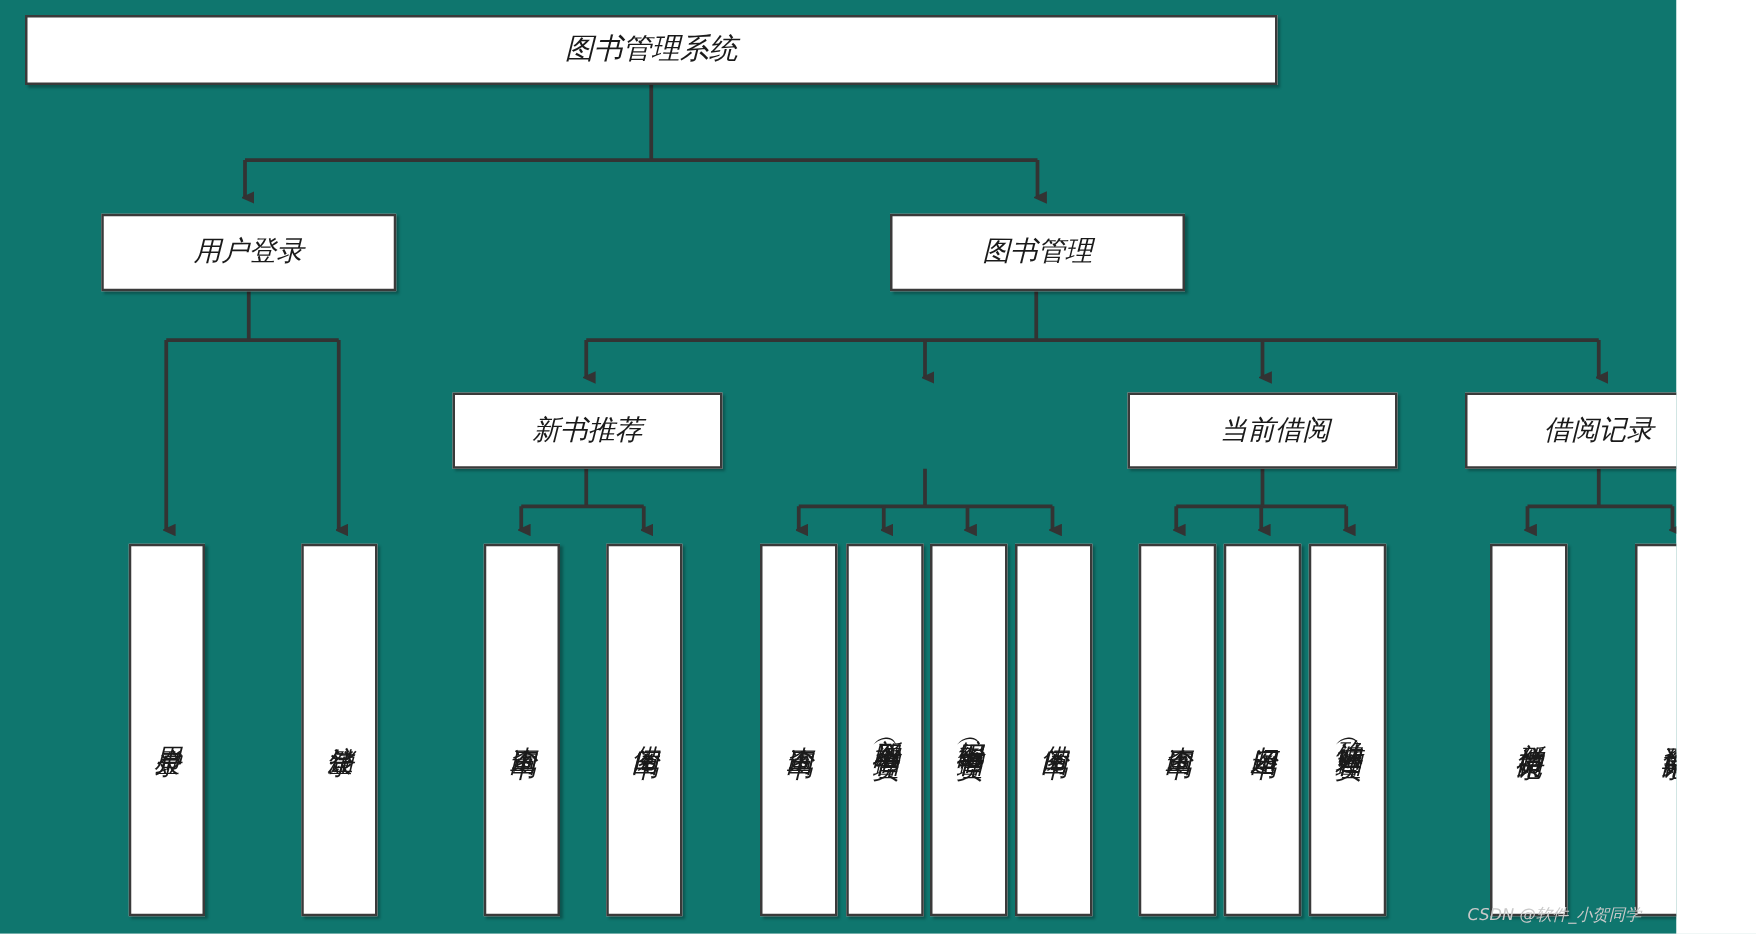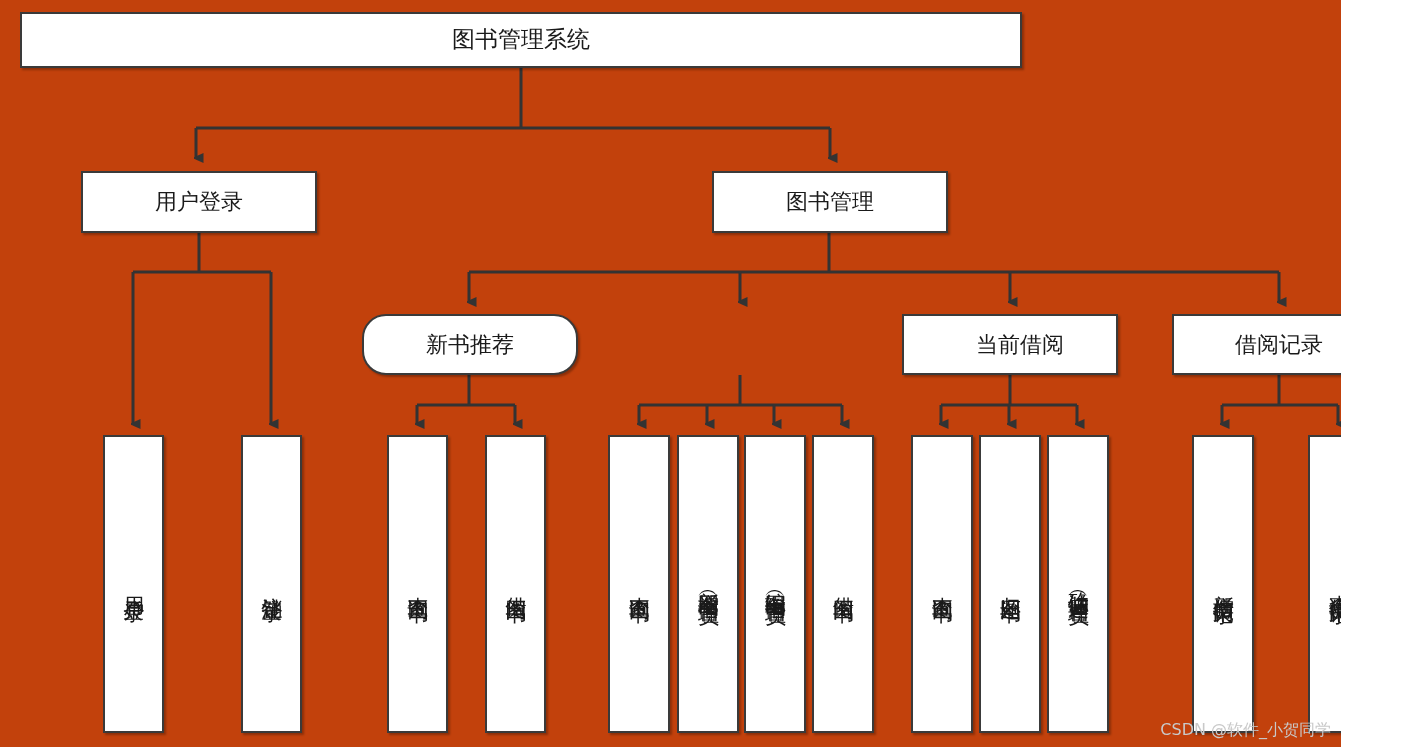--- a/index.html
+++ b/index.html
@@ -7,22 +7,23 @@
     padding: 0;
     background: #ffffff;
   }
   body {
     font-family: "DejaVu Sans", "Liberation Sans", sans-serif;
   }
   #canvas {
     position: relative;
     width: 1341px;
     height: 747px;
-    background: #c2410c;
+    background: #0f766e;
     overflow: hidden;
+    font-style: italic;
   }
   .node {
     position: absolute;
     box-sizing: border-box;
     background: #ffffff;
     border: 2px solid #3a3a3a;
     box-shadow: 2px 2px 2px rgba(0,0,0,0.28);
     display: flex;
     align-items: center;
     justify-content: center;
@@ -54,23 +55,23 @@
   svg.wires {
     position: absolute;
     left: 0;
     top: 0;
     width: 1405px;
     height: 747px;
     pointer-events: none;
   }
   .watermark {
     position: absolute;
-    right: 10px;
+    right: 28px;
     bottom: 6px;
-    font-size: 16px;
+    font-size: 13px;
     color: #c9c9c9;
     white-space: nowrap;
     font-family: "DejaVu Sans", "Liberation Sans", sans-serif;
     text-align: center;
   }
 </style>
 </head>
 <body>
 
 <div id="canvas">
@@ -129,21 +130,21 @@
     <span class="label">图书管理系统</span>
   </div>
 
   <div class="node horiz" style="left:81px; top:171px; width:236px; height:62px;">
     <span class="label">用户登录</span>
   </div>
   <div class="node horiz" style="left:712px; top:171px; width:236px; height:62px;">
     <span class="label">图书管理</span>
   </div>
 
-  <div class="node horiz" style="left:362px; top:314px; width:216px; height:61px;border-radius:24px;">
+  <div class="node horiz" style="left:362px; top:314px; width:216px; height:61px;">
     <span class="label">新书推荐</span>
   </div>
   <div class="node horiz" style="left:902px; top:314px; width:216px; height:61px;padding-left:20px;">
     <span class="label">当前借阅</span>
   </div>
   <div class="node horiz" style="left:1172px; top:314px; width:214px; height:61px;">
     <span class="label">借阅记录</span>
   </div>
 
   <div class="node vert" style="left:103px; top:435px; width:61px; height:298px;">

